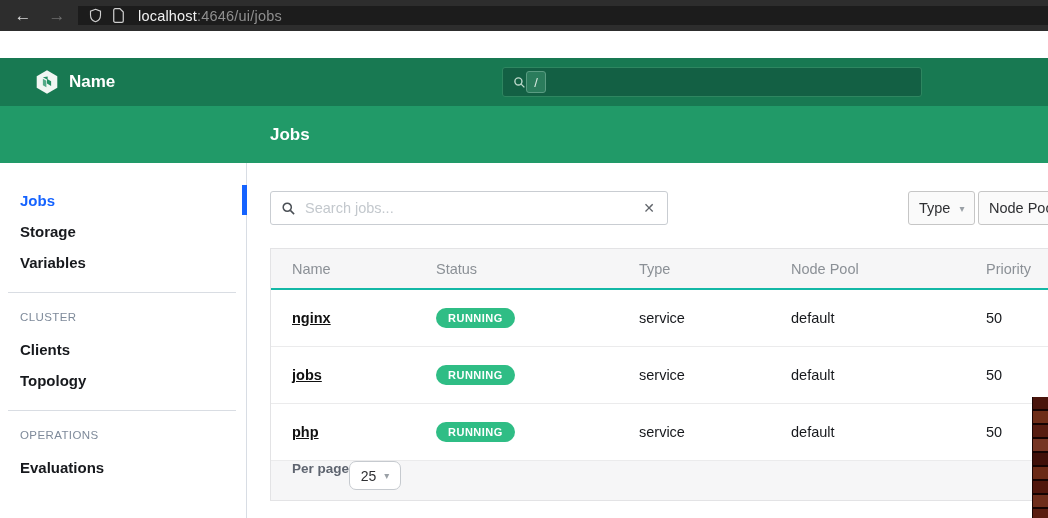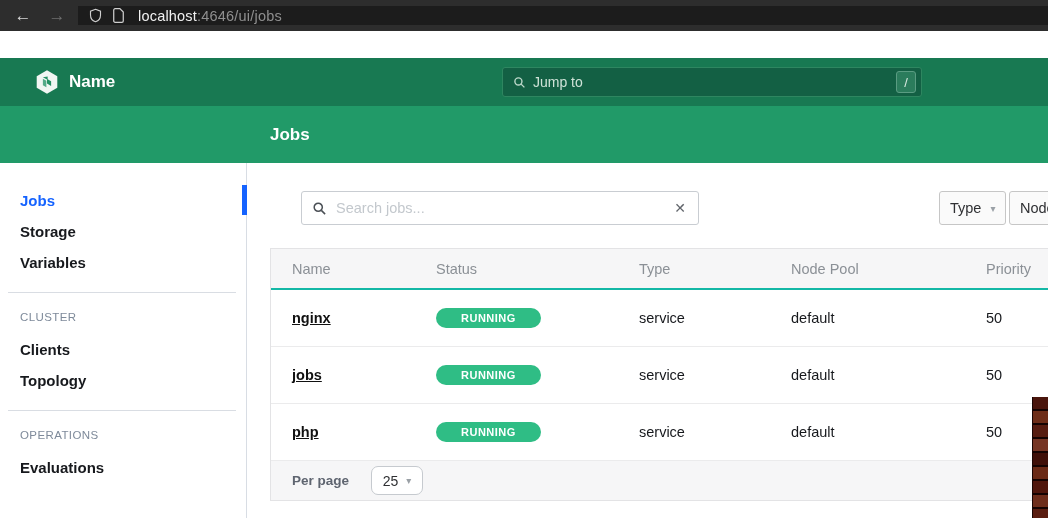--- a/index.html
+++ b/index.html
@@ -66,21 +66,21 @@
   .side-item.active { color:#1563ff; }
   .active-bar { position:absolute; right:-1px; top:22px; width:5px; height:30px;
     background:#1563ff; }
   .side-div { border:none; border-top:1px solid #d9dde3; margin:14px 10px 13px 8px; }
   .side-heading { padding-left:20px; font-size:11.5px; letter-spacing:.4px;
     color:#7e8a9a; height:22px; display:flex; align-items:center; margin-bottom:6px; }
 
   .main { position:absolute; left:248px; top:0; width:800px; height:355px; }
 
   
-  .toolbar { position:absolute; left:22px; top:28px; right:4px; height:34px;margin-left:31px; }
+  .toolbar { position:absolute; left:22px; top:28px; right:4px; height:34px; }
   .search-box { position:absolute; left:0; top:0; width:398px; height:34px;
     border:1px solid #c9cdd2; border-radius:3px; background:#fff;
     display:flex; align-items:center; padding:0 10px; }
   .search-box svg { color:#4a4f55; flex:0 0 auto; }
   .search-input { flex:1; border:none; outline:none; font-size:14.5px; margin-left:9px;
     color:#2f3338; font-family:inherit; min-width:0; }
   .search-input::placeholder { color:#c3c8cd; opacity:1; }
   .clear-btn { color:#61656b; font-size:14px; cursor:pointer; padding:0 2px; }
   .filter-btn { position:absolute; top:0; height:34px; background:#fafafa;
     border:1px solid #c6c6c6; border-radius:3px; display:flex; align-items:center;
@@ -94,23 +94,23 @@
     border:1px solid #e3e3e5; border-right:none; }
   .trow { display:grid; grid-template-columns:144px 203px 152px 195px 1fr;
     align-items:center; }
   .thead { height:41px; background:#f6f6f7; border-bottom:2px solid #14b8a6;
     color:#8b9096; font-size:14.5px; }
   .tbody-row { height:57px; background:#fff; border-bottom:1px solid #ebebec;
     font-size:14.5px; color:#17191d; }
   .tcell { padding-left:21px; }
   .job-link { font-weight:bold; color:#111; text-decoration:underline; cursor:pointer; }
   .badge { display:inline-block; background:#2fbd85; color:#fff; font-size:11px;
-    font-weight:bold; letter-spacing:.5px; padding:4px 25px; border-radius:20px;text-align:center; }
-  .tfoot { height:39px; background:#f6f6f7; display:flex; align-items:center;
-    padding-left:21px; gap:22px; }
+    font-weight:bold; letter-spacing:.5px; padding:4px 12px; border-radius:20px;text-align:center; }
+  .tfoot { height:39px; background:#f6f6f7; display:flex; 
+    padding-left:21px; }
   .perpage-label { font-size:13.5px; font-weight:bold; color:#5f6570; }
   .perpage-select { width:52px; height:29px; background:#fff; border:1px solid #c6cacf;
     border-radius:7px; display:flex; align-items:center; justify-content:center;
     gap:8px; font-size:14px; color:#2f3033; cursor:pointer; }
 
   
   .brick-corner { position:absolute; right:0; top:397px; width:16px; height:121px;
     z-index:9;
     background:linear-gradient(180deg,
       #4a150c 0 12px, #140302 12px 14px,
@@ -156,21 +156,20 @@
         <polygon points="8.2,7.6 8.2,14.4 11.2,16.2 11.2,11.0" fill="#2aa briefly" opacity="0"></polygon>
         <polygon points="8.2,9.0 8.2,15.0 11.4,16.8 11.4,10.8" fill="#55a987"></polygon>
       </svg>
       <span>Name</span>
     </div>
     <div class="jumpto-wrap">
       <svg width="13" height="13" viewBox="0 0 24 24" fill="none" stroke="currentColor" stroke-width="2.6">
         <circle cx="10" cy="10" r="6.5"></circle>
           <line x1="15" y1="15" x2="21" y2="21"></line>
       </svg>
-      <input class="jumpto-input" placeholder="Jump to" style="">
       <span class="shortcut-key">/</span>
     </div>
   </div>
 
   <div class="page-header">
     <span class="page-title">Jobs</span>
   </div>
 
   <div class="content">
 

